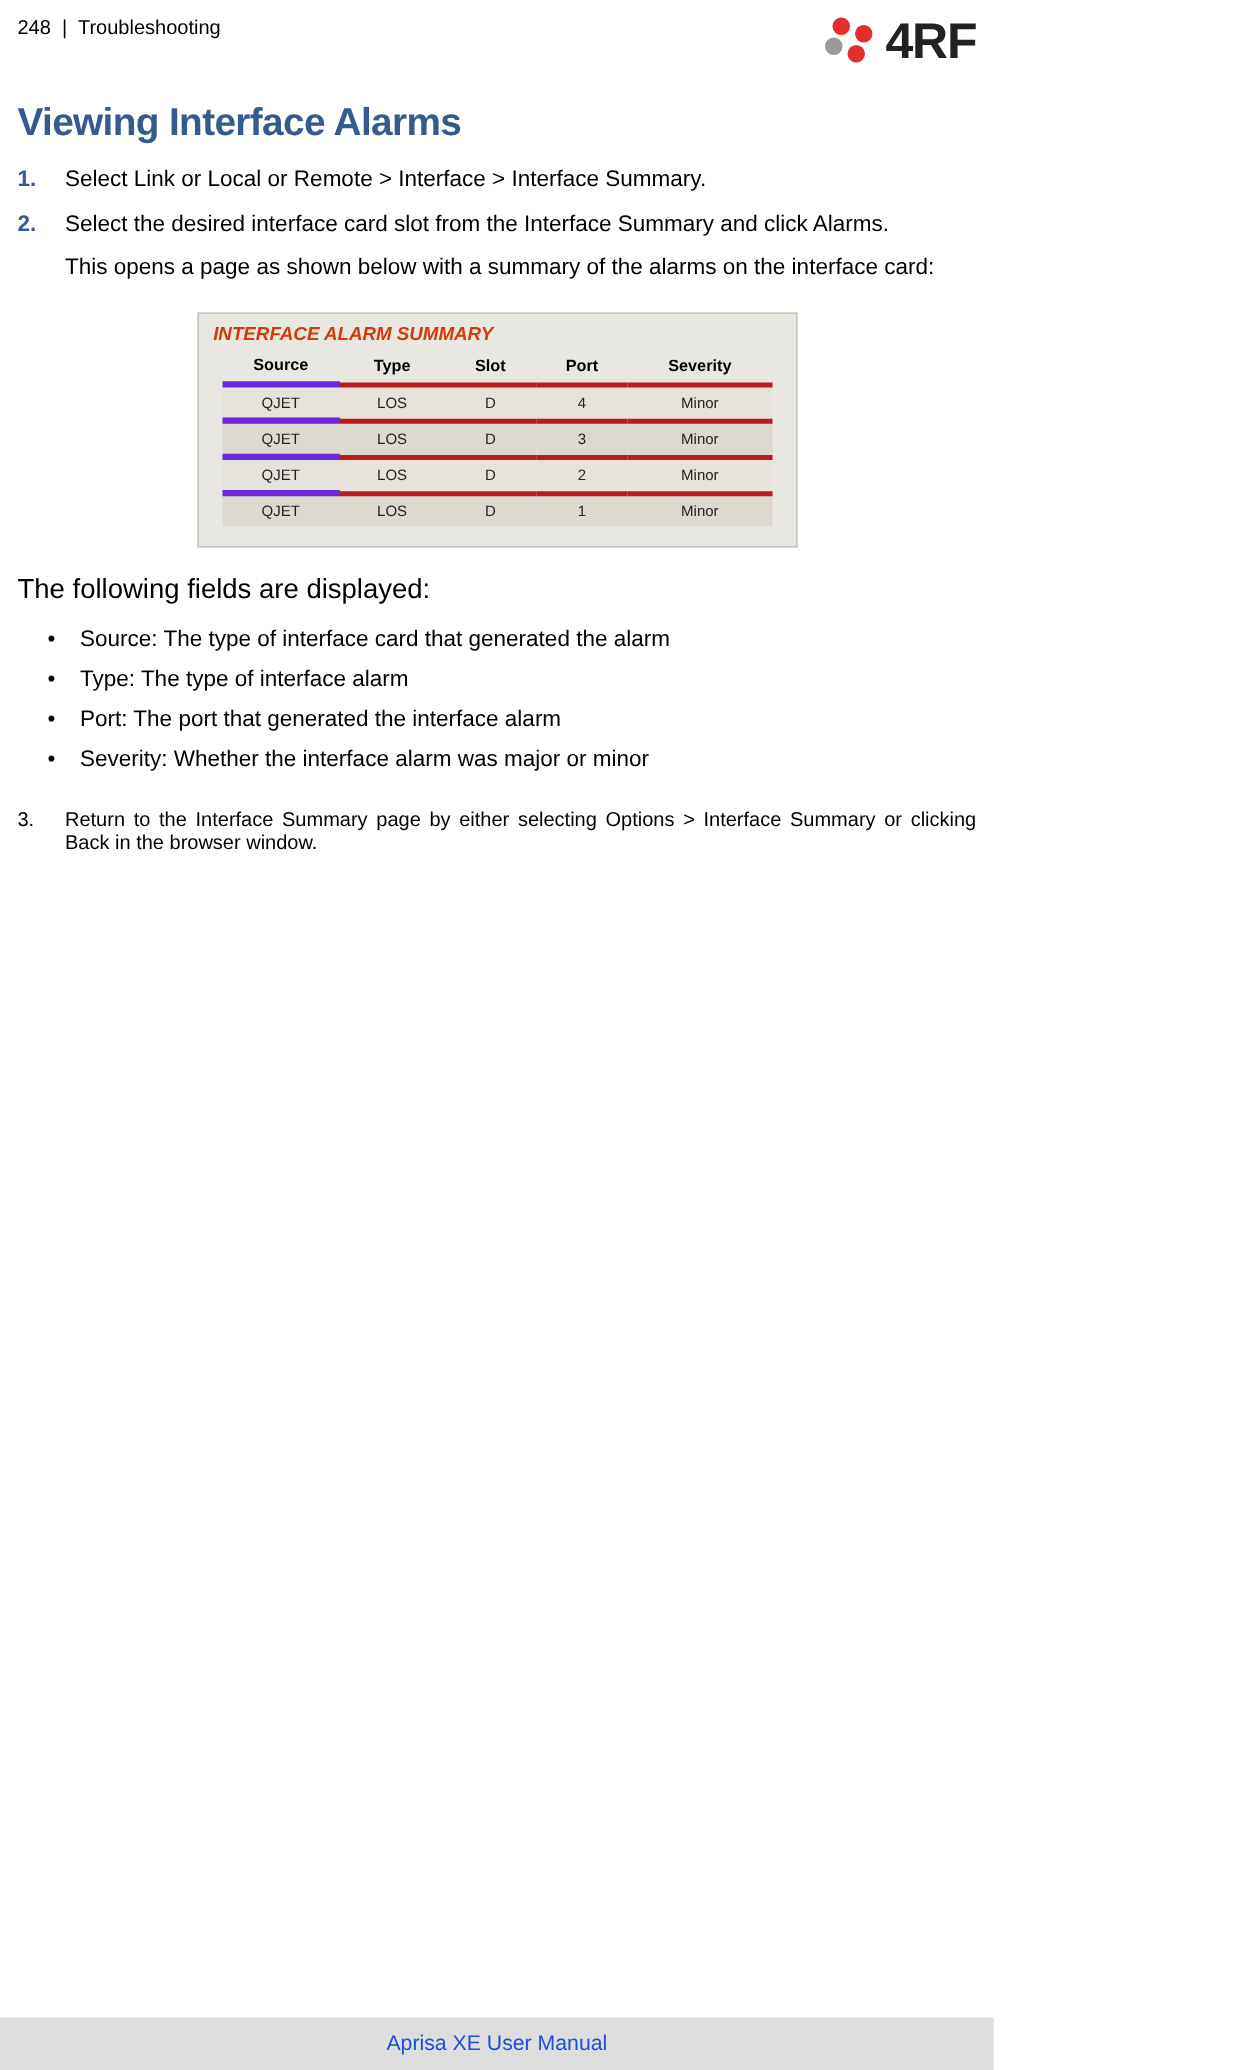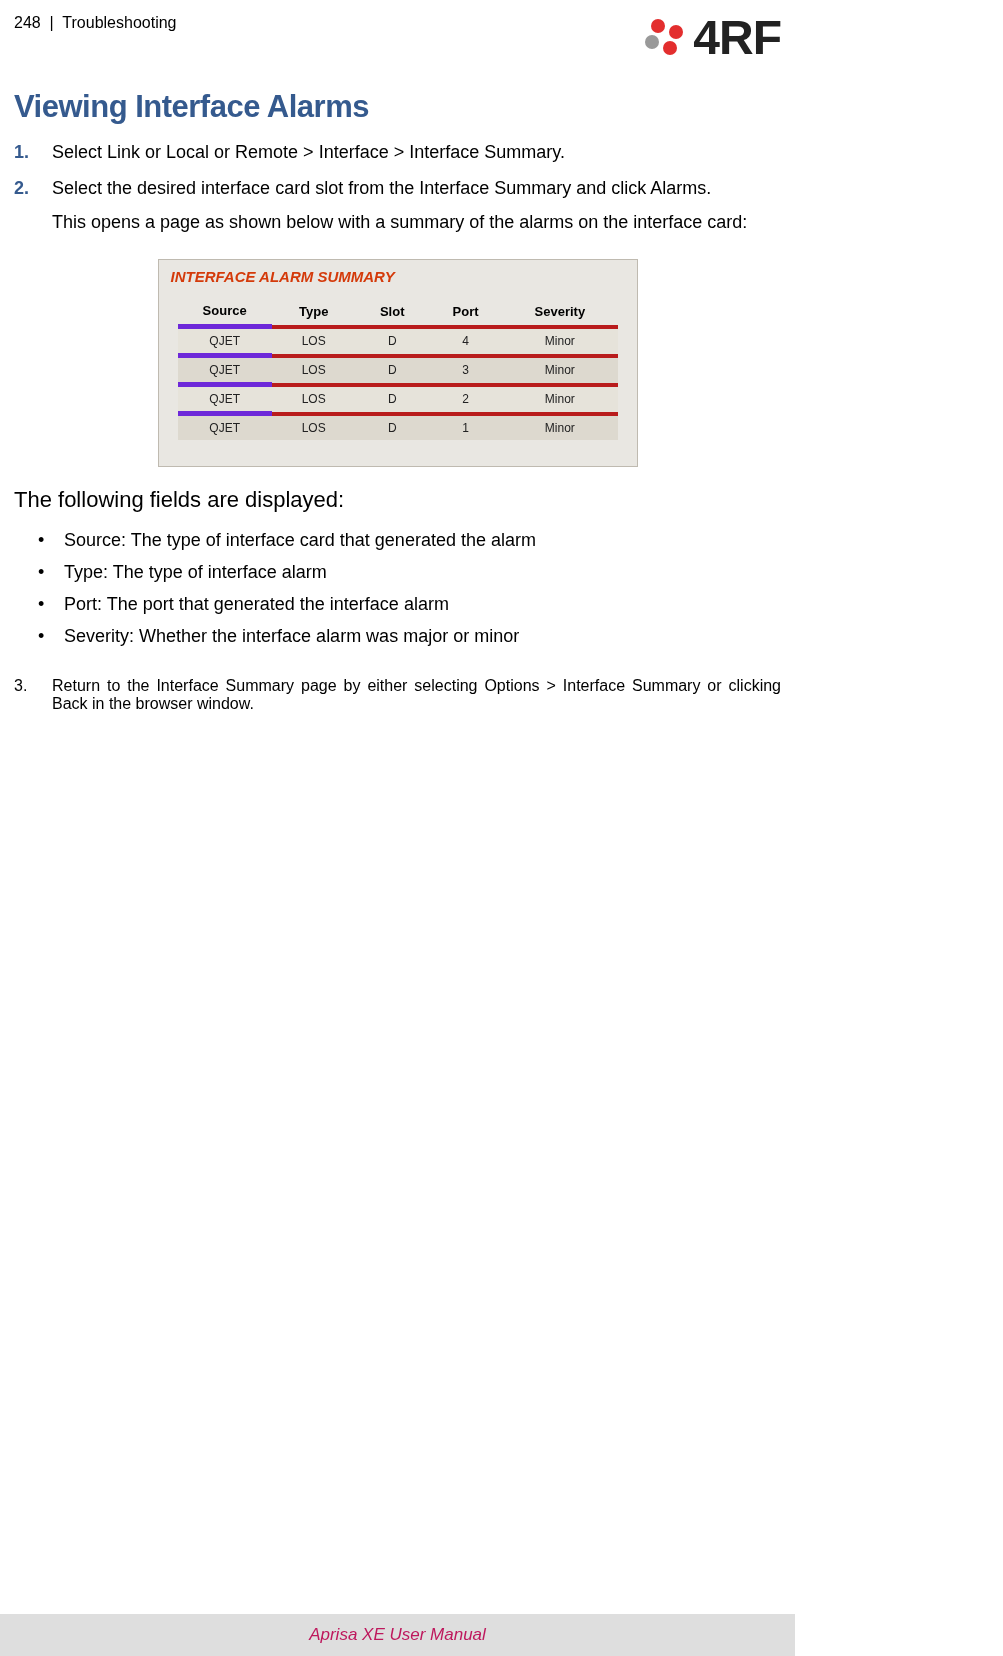--- a/index.html
+++ b/index.html
@@ -7,55 +7,55 @@
   .page { width: 795px; height: 1656px; position: relative; padding: 0; }
   .header { display: flex; align-items: flex-start; justify-content: space-between; padding: 10px 14px 0 14px; }
   .header-left { font-size: 16px; color: #000; padding-top: 4px; }
   .logo { display: flex; align-items: center; gap: 6px; }
   .logo-dots { width: 46px; height: 46px; position: relative; }
   .dot { position: absolute; border-radius: 50%; }
   .d1 { width: 14px; height: 14px; background: #e32e2e; left: 10px; top: 4px; }
   .d2 { width: 14px; height: 14px; background: #e32e2e; left: 28px; top: 10px; }
   .d3 { width: 14px; height: 14px; background: #999; left: 4px; top: 20px; }
   .d4 { width: 14px; height: 14px; background: #e32e2e; left: 22px; top: 26px; }
-  .logo-text { font-size: 48px; font-weight: 700; letter-spacing: -1px; color: #222; }
+  .logo-text { font-size: 40px; font-weight: 700; letter-spacing: -1px; color: #222; }
   .content { padding: 0 14px; }
   h1.title { color: #355a8e; font-size: 31px; font-weight: 700; margin: 24px 0 14px 0; letter-spacing: -0.5px; }
   .intro-bold { font-weight: 700; font-size: 18px; margin-bottom: 14px; }
   ol.steps { list-style: none; padding: 0; margin: 0 0 8px 0; }
   ol.steps > li { display: flex; gap: 14px; font-size: 18px; margin-bottom: 10px; line-height: 1.45; }
   ol.steps .num { color: #355a8e; font-weight: 700; width: 24px; flex: 0 0 24px; }
   ol.steps .body { flex: 1; }
   .step-sub { margin-top: 8px; }
   .fields-intro { font-size: 22px; margin: 20px 0 12px 0; }
   ul.bullets { list-style: none; padding: 0; margin: 0 0 24px 0; }
   ul.bullets li { display: flex; gap: 16px; font-size: 18px; line-height: 1.55; padding: 2px 0 2px 24px; }
   ul.bullets li::before { content: "•"; width: 10px; flex: 0 0 10px; font-size: 18px; }
   .step3-wrap { display: flex; gap: 14px; }
   .step3-wrap .num { flex: 0 0 24px; }
   .step3-wrap .txt { flex: 1; text-align: justify; }
   
   .alarm-box-outer { display: flex; justify-content: center; margin: 24px 0 18px 0; }
   .alarm-box { width: 480px; background: #e9e7e2; border: 1px solid #bfbab0; padding: 2px 0 16px 0; font-family: Verdana, Arial, sans-serif; }
   .alarm-title { color: #d43a0a; font-weight: 700; font-style: italic; font-size: 15px; padding: 6px 11px 4px 12px; }
-  .alarm-table { width: 440px; margin: 10px auto; border-collapse: collapse; }
+  .alarm-table { width: 440px; margin: 0 auto; border-collapse: collapse; }
   .alarm-table th { font-weight: 700; font-size: 13px; text-align: center; padding: 4px 6px 6px 6px; color: #000; }
   .alarm-table td { font-size: 12px; text-align: center; padding: 5px 6px; color: #222; }
   .alarm-table thead tr { }
   .alarm-table tbody tr td:first-child { border-top: 5px solid #6d28d9; }
   .alarm-table tbody td { border-top: 4px solid #b91c1c; }
   .alarm-table tbody tr.alt { background: #ddd9cf; }
   .alarm-table tbody tr { background: #e6e3da; }
   .alarm-table .col-source { width: 90px; }
   .alarm-table .col-type { width: 80px; }
   .alarm-table .col-slot { width: 70px; }
   .alarm-table .col-port { width: 70px; }
   .alarm-table .col-sev { width: 110px; }
   .alarm-table thead th { border-bottom: 1px solid #9c968a; }
-  .footer { position: absolute; bottom: 0; left: 0; right: 0; height: 42px; background: #dedede; display: flex; align-items: center; justify-content: center; font-size: 17px; color: #be185d; font-style: italic; }
+  .footer { position: absolute; bottom: 0; left: 0; right: 0; height: 42px; background: #dedede; display: flex; align-items: center; justify-content: center; font-size: 17px; color: #1d4ed8; }
 </style>
 </head>
 <body>
 <div class="page">
 
   <div class="header">
     <div class="header-left">
       <span>248</span>
       &nbsp;<span>|</span>&nbsp;
       <span>Troubleshooting</span>

